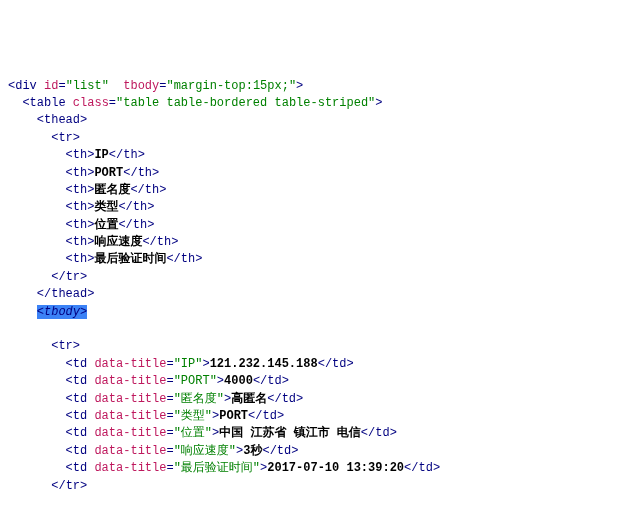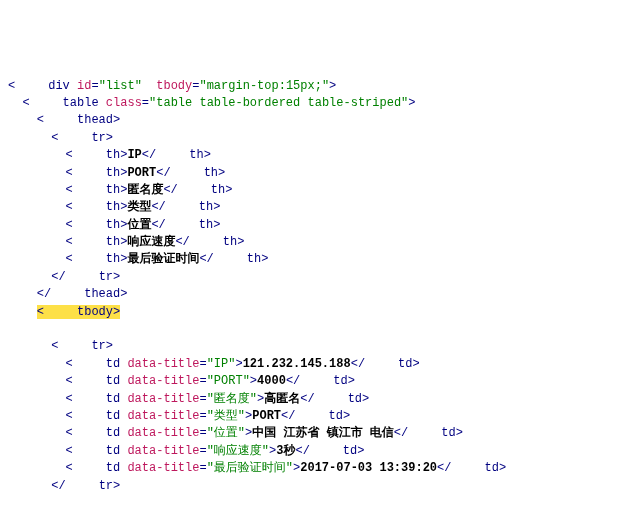--- a/index.html
+++ b/index.html
@@ -5,26 +5,26 @@
   body {
     margin: 0;
     padding: 8px 0 8px 8px;
     background: #fff;
     font-family: Consolas, "Courier New", monospace;
     font-size: 12px;
     line-height: 1.45;
     color: #000;
     white-space: pre;
   }      
-  .name { color: #000080; margin-left: 33px; }     
+  .name { color: #000080; }     
   .attr { color: #be185d; }     
   .eq { color: #000080; }       
   .val { color: #008000; }      
   .txt { color: #000; font-weight: bold; }         
-  .hl { background: #fde047; }
+  .hl { background: #3b82f6; font-style: italic; }
   .lt { color: #000080; }
 </style>
 </head>
 <body>
 
 
 
 <div id="code"><span class="lt">&lt;</span><span class="name">div</span> <span class="attr">id</span><span class="eq">=</span><span class="val">"list"</span>  <span class="attr">tbody</span><span class="eq">=</span><span class="val">"margin-top:15px;"</span><span class="lt">&gt;</span>
   <span class="lt">&lt;</span><span class="name">table</span> <span class="attr">class</span><span class="eq">=</span><span class="val">"table table-bordered table-striped"</span><span class="lt">&gt;</span>
     <span class="lt">&lt;</span><span class="name">thead</span><span class="lt">&gt;</span>
@@ -40,21 +40,21 @@
     <span class="lt">&lt;/</span><span class="name">thead</span><span class="lt">&gt;</span>
     <span class="hl"><span class="lt">&lt;</span><span class="name">tbody</span><span class="lt">&gt;</span></span>
 
       <span class="lt">&lt;</span><span class="name">tr</span><span class="lt">&gt;</span>
         <span class="lt">&lt;</span><span class="name">td</span> <span class="attr">data-title</span><span class="eq">=</span><span class="val">"IP"</span><span class="lt">&gt;</span><span class="txt">121.232.145.188</span><span class="lt">&lt;/</span><span class="name">td</span><span class="lt">&gt;</span>
         <span class="lt">&lt;</span><span class="name">td</span> <span class="attr">data-title</span><span class="eq">=</span><span class="val">"PORT"</span><span class="lt">&gt;</span><span class="txt">4000</span><span class="lt">&lt;/</span><span class="name">td</span><span class="lt">&gt;</span>
         <span class="lt">&lt;</span><span class="name">td</span> <span class="attr">data-title</span><span class="eq">=</span><span class="val">"匿名度"</span><span class="lt">&gt;</span><span class="txt">高匿名</span><span class="lt">&lt;/</span><span class="name">td</span><span class="lt">&gt;</span>
         <span class="lt">&lt;</span><span class="name">td</span> <span class="attr">data-title</span><span class="eq">=</span><span class="val">"类型"</span><span class="lt">&gt;</span><span class="txt">PORT</span><span class="lt">&lt;/</span><span class="name">td</span><span class="lt">&gt;</span>
         <span class="lt">&lt;</span><span class="name">td</span> <span class="attr">data-title</span><span class="eq">=</span><span class="val">"位置"</span><span class="lt">&gt;</span><span class="txt">中国 江苏省 镇江市 电信</span><span class="lt">&lt;/</span><span class="name">td</span><span class="lt">&gt;</span>
         <span class="lt">&lt;</span><span class="name">td</span> <span class="attr">data-title</span><span class="eq">=</span><span class="val">"响应速度"</span><span class="lt">&gt;</span><span class="txt">3秒</span><span class="lt">&lt;/</span><span class="name">td</span><span class="lt">&gt;</span>
-        <span class="lt">&lt;</span><span class="name">td</span> <span class="attr">data-title</span><span class="eq">=</span><span class="val">"最后验证时间"</span><span class="lt">&gt;</span><span class="txt">2017-07-03 13:39:20</span><span class="lt">&lt;/</span><span class="name">td</span><span class="lt">&gt;</span>
+        <span class="lt">&lt;</span><span class="name">td</span> <span class="attr">data-title</span><span class="eq">=</span><span class="val">"最后验证时间"</span><span class="lt">&gt;</span><span class="txt">2017-07-10 13:39:20</span><span class="lt">&lt;/</span><span class="name">td</span><span class="lt">&gt;</span>
       <span class="lt">&lt;/</span><span class="name">tr</span><span class="lt">&gt;</span>
 
       
          
          
          
          
          
          
          

